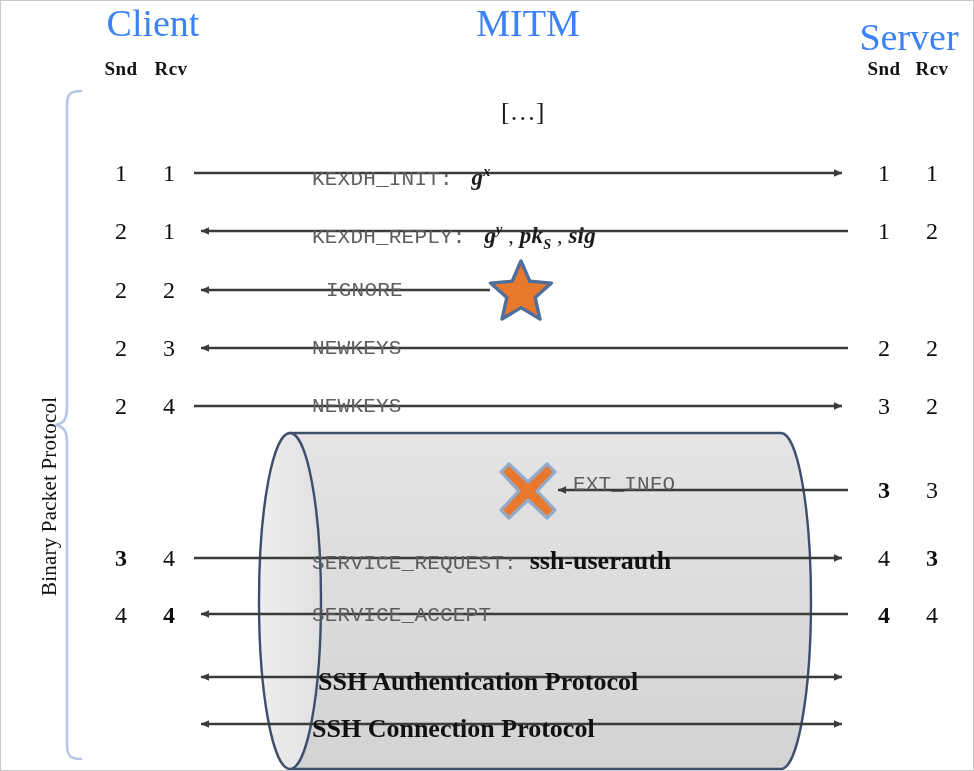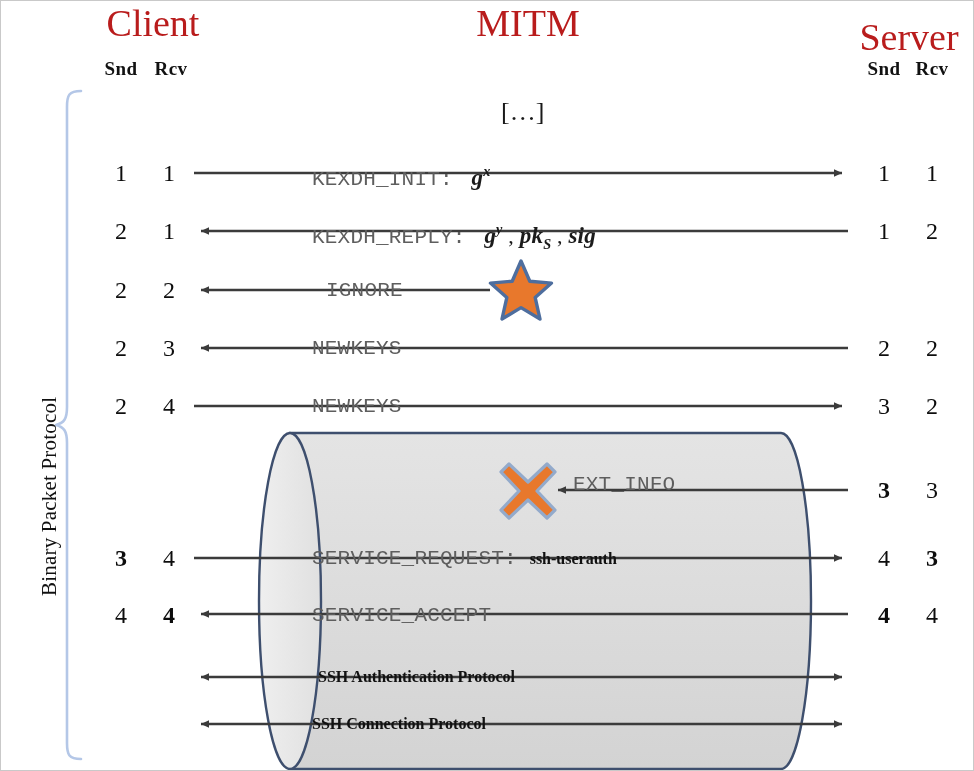--- a/index.html
+++ b/index.html
@@ -17,21 +17,21 @@
     box-sizing:border-box;
     border:1px solid #c9c9c9;
   }
   .abs{position:absolute;}
 
   
   .party-title{
     font-family:"Liberation Serif", serif;
     font-size:38px;
     line-height:1;
-    color:#b91c1c;
+    color:#3b82f6;
     text-align:center;
     white-space:nowrap;
   }
   .sndrcv{
     font-family:"Liberation Serif", serif;
     font-size:19px;
     font-weight:bold;
     color:#111;
     text-align:center;
     white-space:nowrap;
@@ -74,21 +74,21 @@
     font-style:normal;
     color:#1b1b1b;
     font-size:22px;
   }
   .msg sup{font-size:.62em; font-style:italic;}
   .msg sub{font-size:.62em; font-style:italic;}
   .msg.serif{
     font-family:"Liberation Serif", serif;
     font-weight:bold;
     color:#111;
-    font-size:16px;
+    font-size:26px;
     letter-spacing:0;
   }
   .ellipsis{
     position:absolute;
     font-family:"Liberation Serif", serif;
     font-size:26px;
     color:#1a1a1a;
     white-space:nowrap;
   }
 

